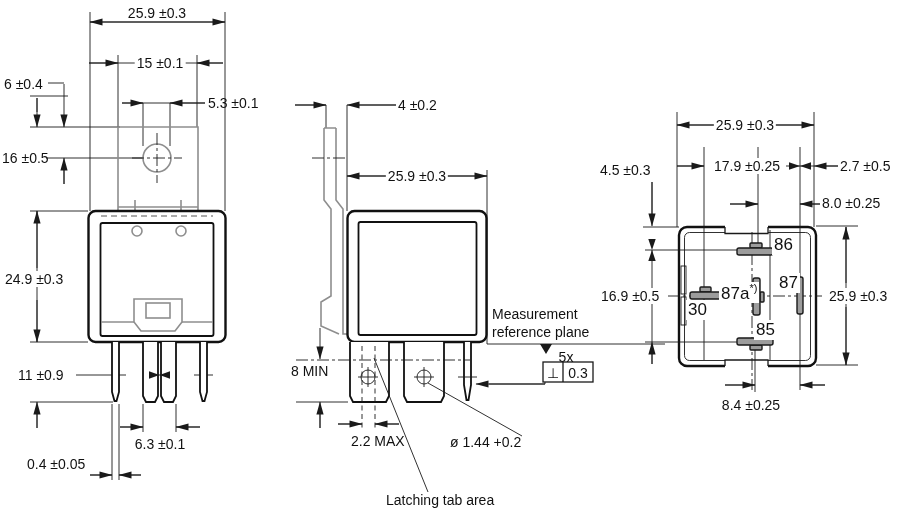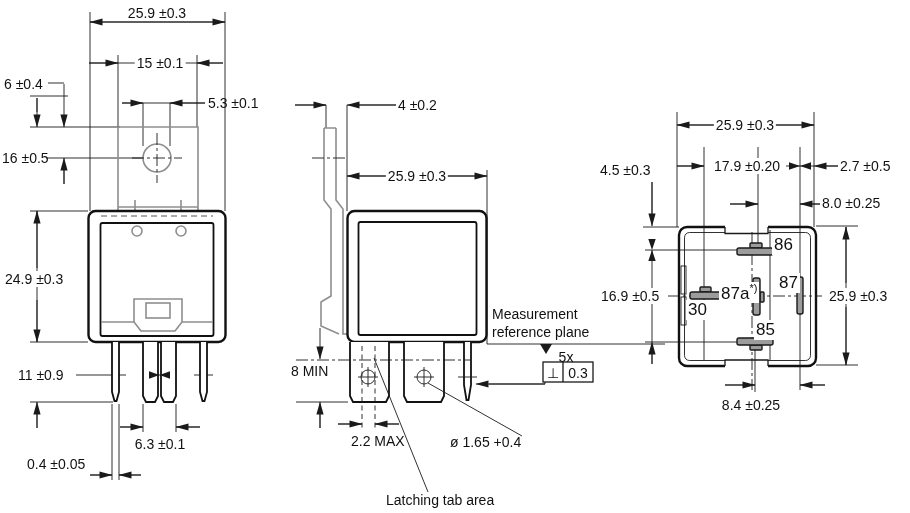--- a/index.html
+++ b/index.html
@@ -203,25 +203,25 @@
 
 <span class="t" style="left:398px;top:97px">4 ±0.2</span>
 <span class="t c bg" style="left:417px;top:168px">25.9 ±0.3</span>
 <span class="t" style="left:291px;top:363px">8 MIN</span>
 <span class="t" style="left:492px;top:306px">Measurement</span>
 <span class="t" style="left:492px;top:324px">reference plane</span>
 <span class="t c" style="left:566px;top:349px">5x</span>
 <span class="t c" style="left:553px;top:365px">⊥</span>
 <span class="t c" style="left:578px;top:365px">0.3</span>
 <span class="t" style="left:351px;top:433px">2.2 MAX</span>
-<span class="t" style="left:450px;top:434px">ø 1.65 +0.4</span>
+<span class="t" style="left:450px;top:434px">ø 1.44 +0.2</span>
 <span class="t" style="left:386px;top:492px">Latching tab area</span>
 
 <span class="t c bg" style="left:745px;top:117px">25.9 ±0.3</span>
-<span class="t c bg" style="left:747px;top:158px">17.9 ±0.20</span>
+<span class="t c bg" style="left:747px;top:158px">17.9 ±0.25</span>
 <span class="t" style="left:840px;top:158px">2.7 ±0.5</span>
 <span class="t" style="left:600px;top:162px">4.5 ±0.3</span>
 <span class="t" style="left:822px;top:195px">8.0 ±0.25</span>
 <span class="t bg" style="left:599px;top:288px">16.9 ±0.5</span>
 <span class="t bg" style="left:827px;top:288px">25.9 ±0.3</span>
 <span class="t c" style="left:751px;top:397px">8.4 ±0.25</span>
 <span class="t p bg" style="left:772px;top:235px">86</span>
 <span class="t p bg" style="left:719px;top:282px"><span>87a</span><sup>*)</sup></span>
 <span class="t p bg" style="left:777px;top:273px">87</span>
 <span class="t p bg" style="left:686px;top:300px">30</span>

